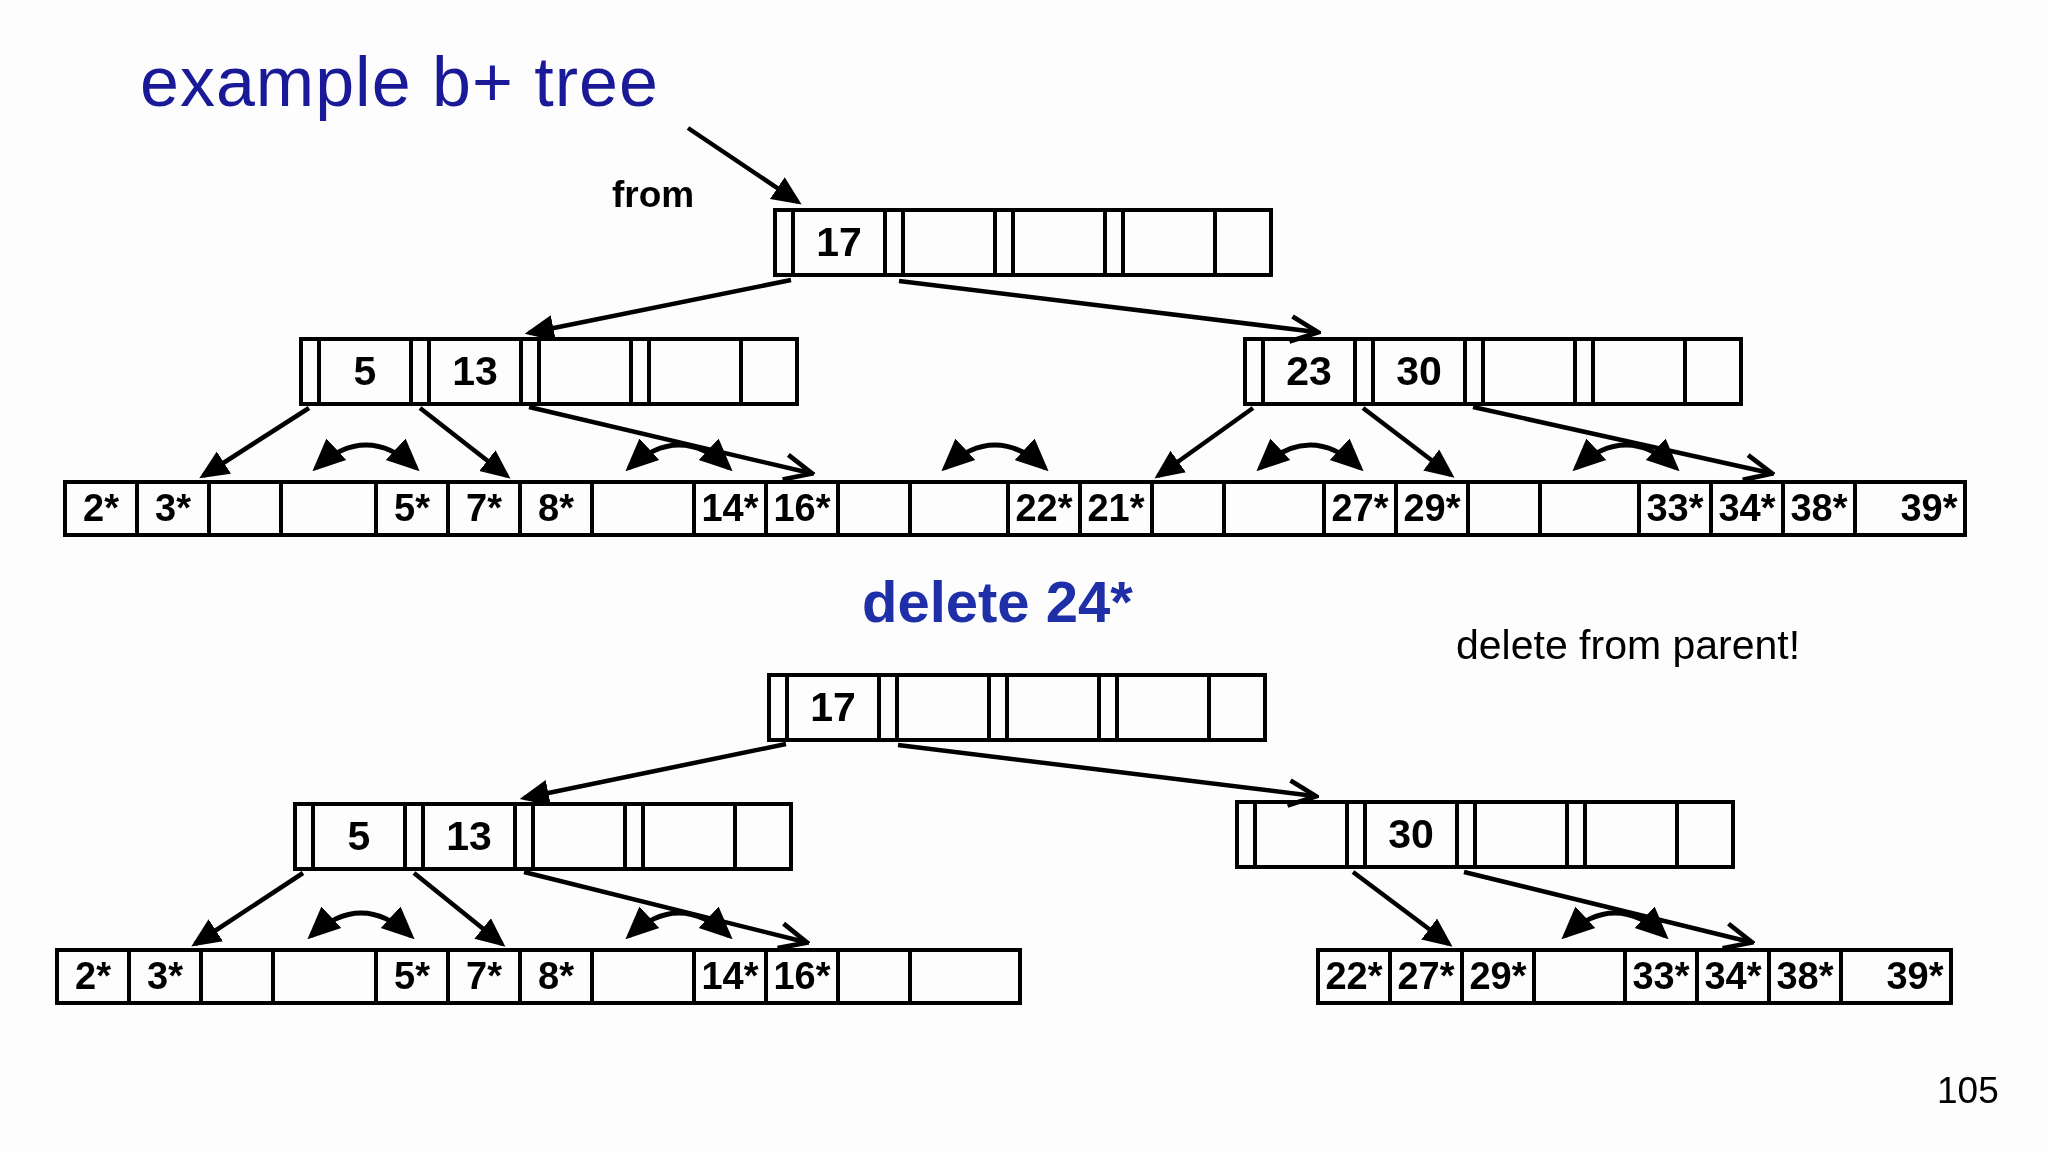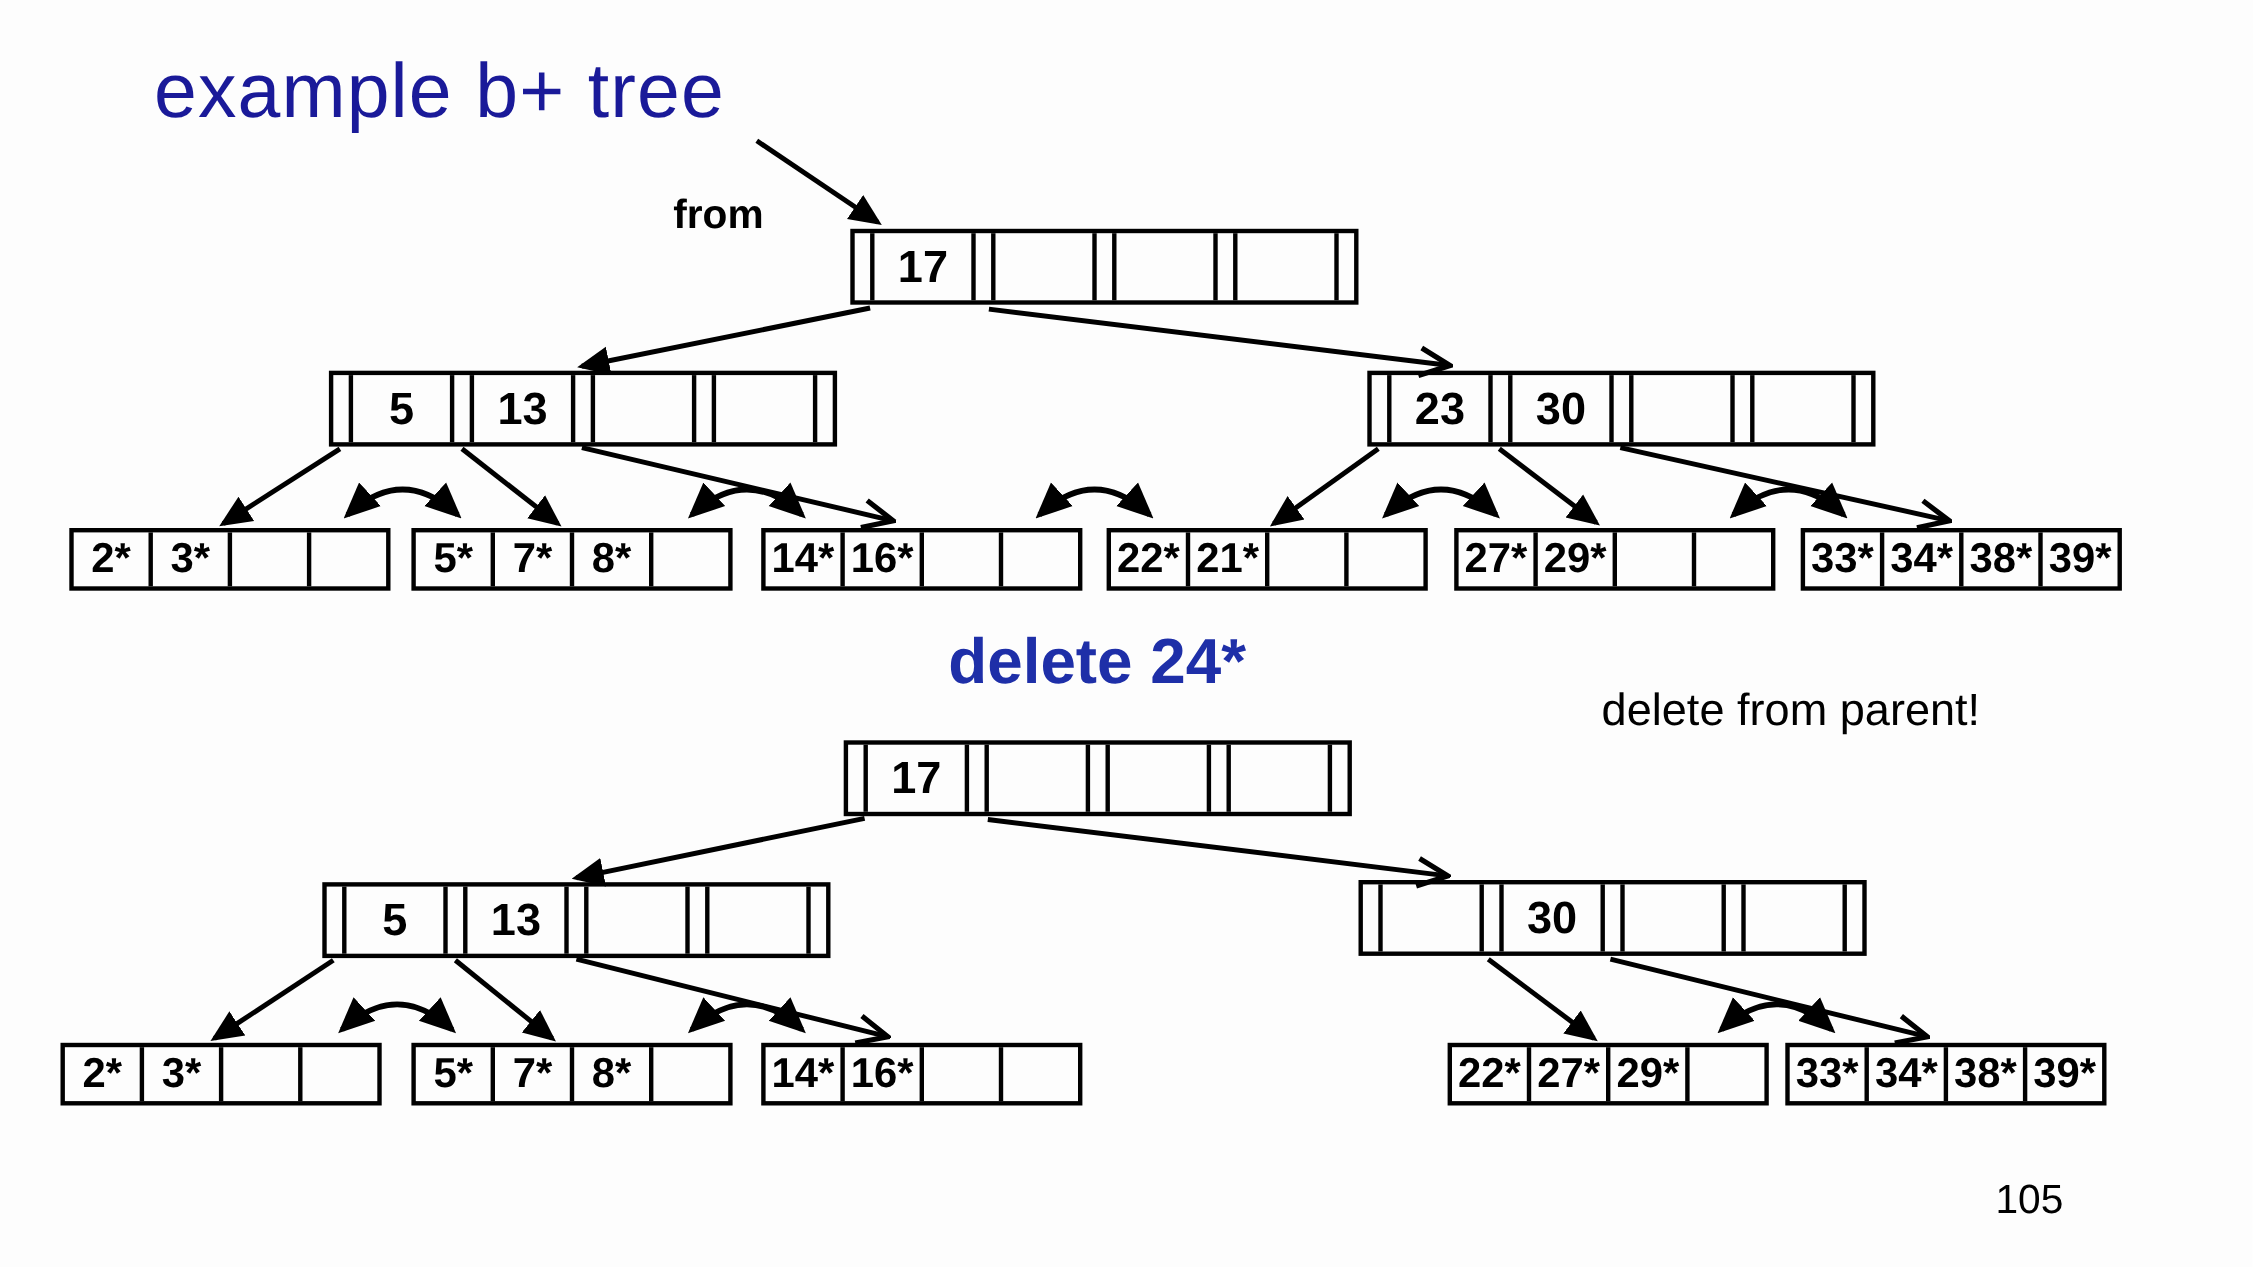--- a/index.html
+++ b/index.html
@@ -8,39 +8,39 @@
     background:#fdfdfd; overflow:hidden;
     font-family:"Liberation Sans", sans-serif;
     color:#000;
   }
   #arrows{position:absolute; inset:0; z-index:6; pointer-events:none;}
   .txt{position:absolute; z-index:4; white-space:nowrap;}
   #title{left:96px; top:42px; font-size:70px; font-weight:400; letter-spacing:1px;}
   #rootlabel{left:612px; top:174px; font-size:37px; font-weight:bold;}
   #subtitle{left:862px; top:568px; font-size:58px; font-weight:bold;}
   #note{left:1456px; top:622px; font-size:41px; line-height:47px; font-weight:400;}
-  #pagenum{left:1814px; top:1070px; font-size:37px;}
+  #pagenum{left:1937px; top:1070px; font-size:37px;}
   .inode,.leaf{
     position:absolute; display:flex; box-sizing:border-box;
     border:4px solid #000; background:#fdfdfd; z-index:3;
   }
   .inode{height:69px;}
   .leaf{height:57px;}
   .ptr{width:14px; border-right:4px solid #000; box-sizing:content-box;}
   .key{
     width:88px; border-right:4px solid #000; box-sizing:content-box;
     display:flex; align-items:center; justify-content:center;
     font-size:41px; font-weight:bold;
   }
   .lcell{
     width:68px; border-right:4px solid #000; box-sizing:content-box;
     display:flex; align-items:center; justify-content:center;
     font-size:38px; font-weight:bold;
   }
-  .inode > :last-child, .leaf > :last-child{border-right:none;}
+  .inode > :last-child, .leaf > :last-child{border-right:none;padding-left:38px;}
 </style>
 </head>
 <body>
 
 <div id="stage" style="background: rgb(253, 253, 253);">
 
   <svg id="arrows" viewBox="0 0 2048 1152" width="2048" height="1152">
     <defs>
       <marker id="ah" viewBox="0 0 10 10" refX="8.5" refY="5" markerWidth="6.5" markerHeight="6.5" orient="auto-start-reverse">
         <path d="M0,0.5 L10,5 L0,9.5 z" fill="#000"></path>

